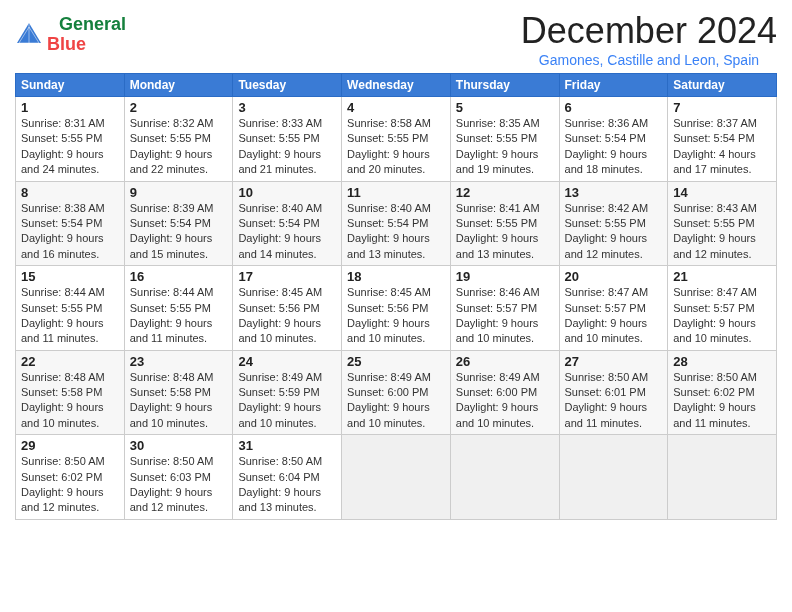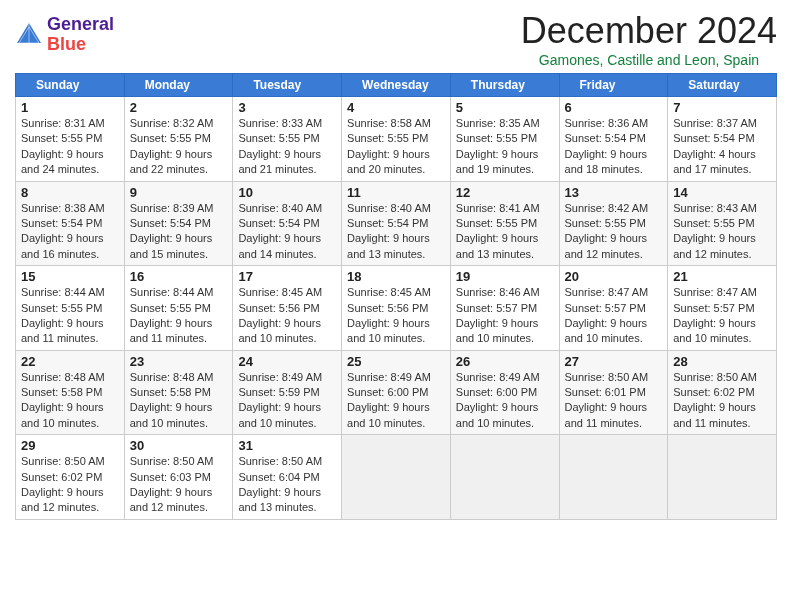--- a/index.html
+++ b/index.html
@@ -26,51 +26,51 @@
       align-items: center;
       margin-top: 5px;
     }
     .logo-text {
       display: flex;
       flex-direction: column;
       font-size: 18px;
       font-weight: bold;
       line-height: 1.1;
     }
-    .logo-text span:first-child { color: #4c1d95; }
+    .logo-text span:first-child { color: #15803d; margin-left: 12px; }
     .logo-text span:last-child { color: #ef4444; }
     .logo-icon {
       width: 28px;
       height: 28px;
       margin-right: 4px;
     }
     .title-block {
       text-align: center;
     }
     .month-title {
       font-size: 36px;
       font-weight: normal;
       color: #222;
     }
     .location {
       font-size: 14px;
-      color: #15803d;
+      color: #3b82f6;
     }
     .calendar {
       width: 100%;
       border-collapse: collapse;
       table-layout: fixed;
     }
     .calendar thead tr th {
       background: #3a7bd5;
       color: #fff;
       font-size: 12px;
       font-weight: bold;
       text-align: left;
-      padding: 4px 20px;
+      padding: 4px 5px;
       border: 1px solid #2a6bc5;
     }
     .calendar tbody tr td {
       border: 1px solid #ccc;
       vertical-align: top;
       padding: 3px 5px;
       font-size: 9.5px;
       color: #333;
       height: 80px;
       background: #fff;

